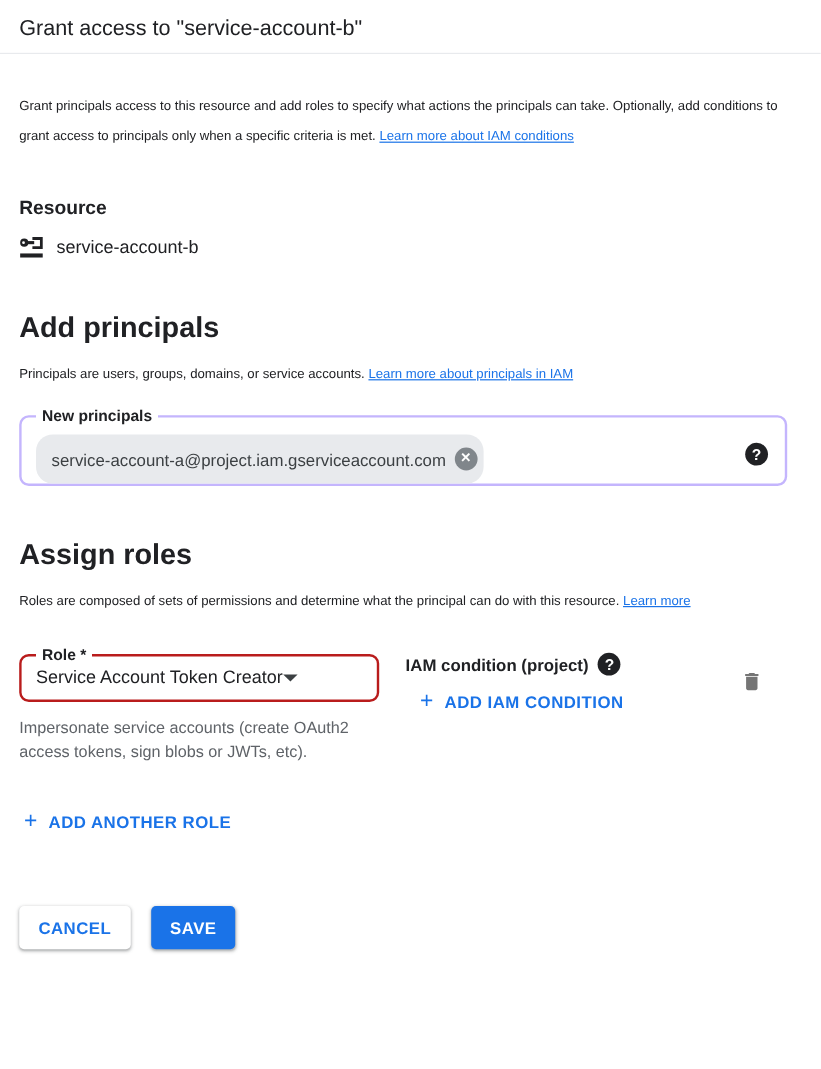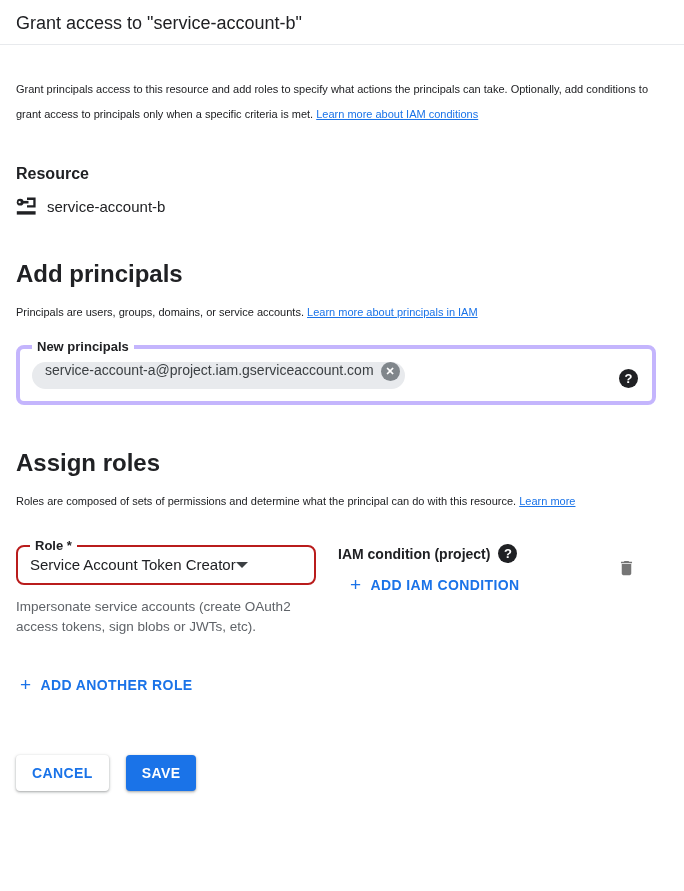--- a/index.html
+++ b/index.html
@@ -44,40 +44,40 @@
     margin: 44px 16px 0 16px;
     font-size: 24px;
     font-weight: 700;
   }
   .section-heading-lg + .body-text { margin-top: 12px; }
 
   .principals-fieldset {
     margin: 14px 16px 0 16px;
     width: 640px;
     height: 66px;
-    border: 4px solid #c4b5fd;
+    border: 2px solid #c4b5fd;
     border-radius: 8px;
     padding: 6px 12px 0 12px;
     position: relative;
   }
   .principals-fieldset legend {
     font-size: 13px;
     font-weight: 600;
     color: #202124;
     padding: 0 5px;
     margin-left: 0px;
   }
   .chip-row { display: flex; align-items: center; margin-top: 2px; }
   .principal-chip {
     display: inline-flex;
-    align-items: flex-start;
+    align-items: center;
     gap: 7px;
     background: #e8eaed;
     border-radius: 14px;
-    height: 27px;
+    height: 41px;
     padding: 0 5px 0 13px;
     font-size: 14px;
     color: #3c4043;
     max-width: 560px;
     white-space: nowrap;
   }
   .chip-close {
     width: 19px; height: 19px;
     border-radius: 50%;
     background: #80868b;

